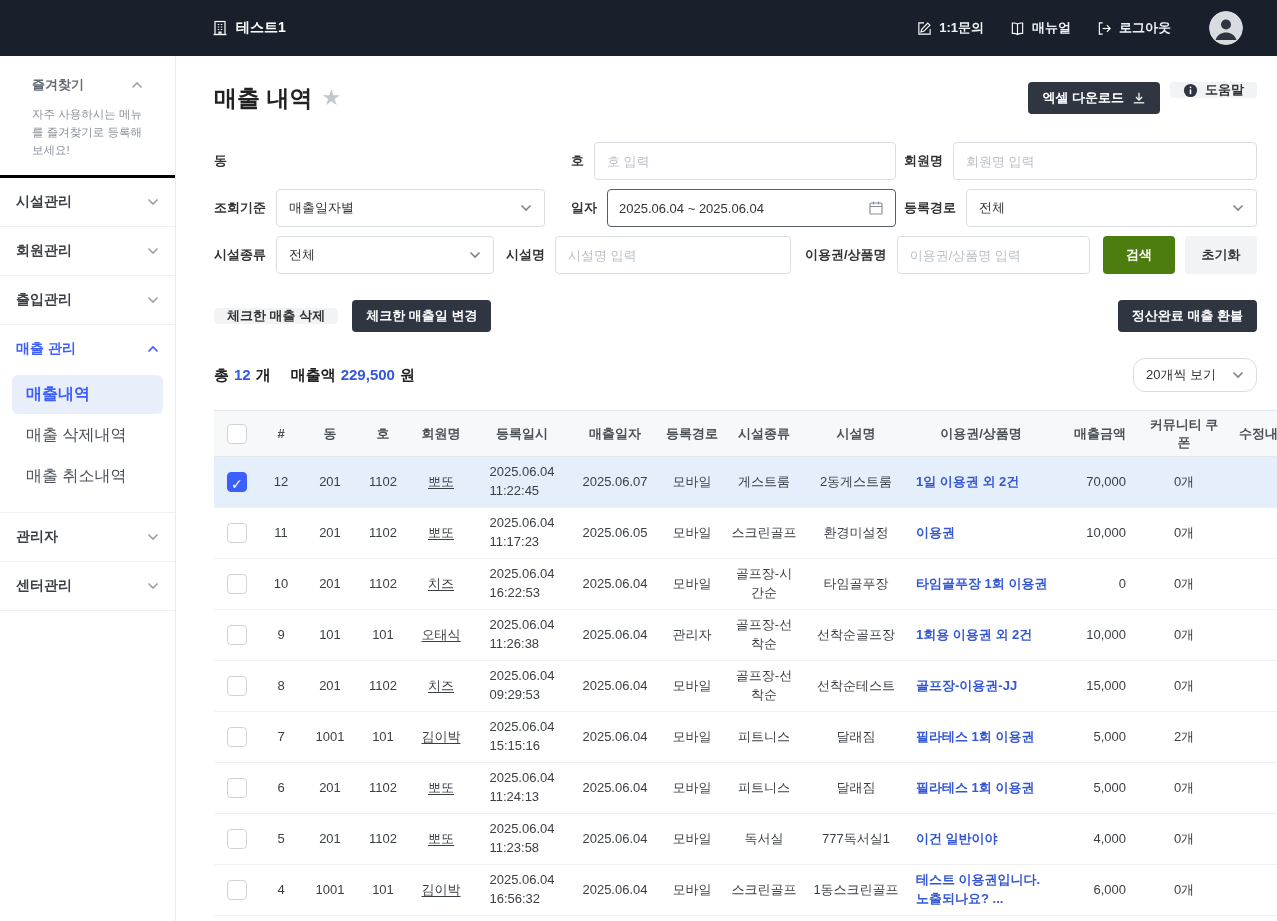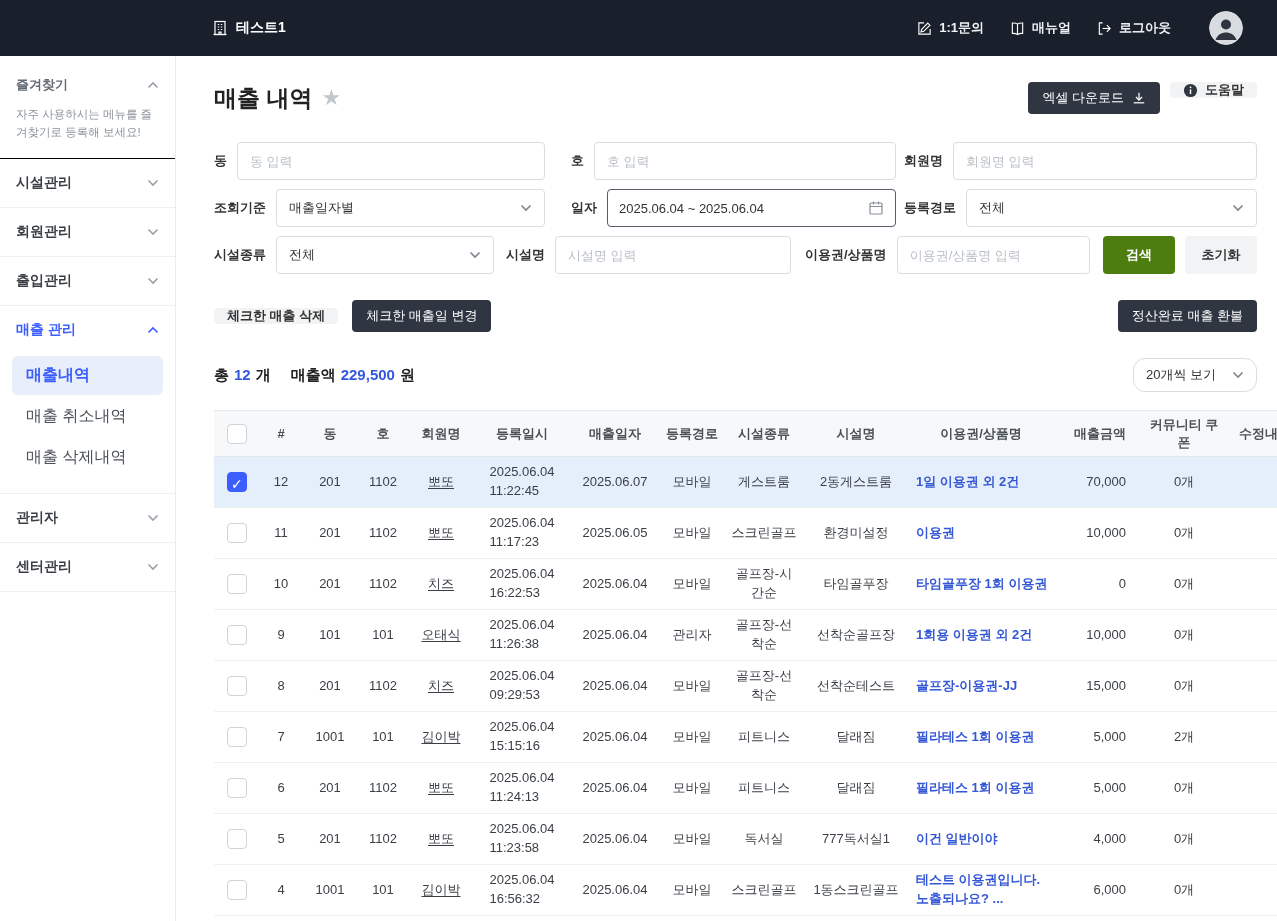--- a/index.html
+++ b/index.html
@@ -13,39 +13,39 @@
     height:56px; background:#1a202b; display:flex; align-items:center;
     padding:0 34px 0 212px; color:#fff;
   }
   .brand { display:flex; align-items:center; gap:8px; font-size:14px; font-weight:700; }
   .topbar-right { margin-left:auto; display:flex; align-items:center; gap:26px;font-weight:bold; }
   .toplink { display:flex; align-items:center; gap:7px; font-size:13px; color:#eef0f3; cursor:pointer; text-decoration:none; }
   .avatar { width:34px; height:34px; border-radius:50%; overflow:hidden; margin-left:12px; cursor:pointer; display:block; }
   
   .layout { display:flex; height:865px; }
   .sidebar { width:176px; flex-shrink:0; border-right:1px solid #e9ebee; background:#fff; }
-  .fav { padding:20px 16px 16px; border-bottom:1px solid #000000; }
+  .fav { padding:20px 32px 16px; border-bottom:3px solid #000000; }
   .fav-head { display:flex; justify-content:space-between; align-items:center; color:#646b74;
               font-size:13px; font-weight:700; margin-bottom:12px; cursor:pointer; }
   .fav-hint { font-size:11.5px; color:#8b929b; line-height:1.55; }
   .nav-item { display:flex; justify-content:space-between; align-items:center; padding:15px 16px;
               font-size:14px; font-weight:700; color:#3a3f46; border-bottom:1px solid #eef0f2; cursor:pointer; }
   .nav-item.active { color:#3b5efc; border-bottom:none; }
   .submenu { padding:2px 12px 14px; border-bottom:1px solid #eef0f2; }
   .sub-item { padding:9px 14px; font-size:16px; color:#4b5158; border-radius:6px; margin-bottom:2px; cursor:pointer; }
   .sub-item.active { background:#e9eefb; color:#3b5efc; font-weight:700; }
   .chev-up { transform:rotate(180deg); }
   
   .main { flex:1; padding:26px 20px 0 38px; overflow:hidden; }
   .page-head { display:flex; align-items:center; margin-bottom:28px; }
   .page-title { font-size:23px; font-weight:700; color:#222; }
   .star { color:#c3c8cf; font-size:22px; margin-left:9px; cursor:pointer; line-height:1; }
   .head-actions { margin-left:auto; display:flex; gap:10px; }
   button { font-family:inherit; border:none; cursor:pointer; }
-  .btn-dark { background:#2f3642; color:#fff; border-radius:4px; font-size:13px; font-weight:400;
+  .btn-dark { background:#2f3642; color:#fff; border-radius:4px; font-size:13px; font-weight:700;
               height:32px; padding:0 14px; display:inline-flex; align-items:center; gap:8px; }
   .btn-light { background:#f1f3f5; color:#333; border-radius:4px; font-size:13px; font-weight:600;
                height:16px; padding:0 13px; display:inline-flex; align-items:center; gap:7px; }
   
   .filter-grid { display:grid; grid-template-columns:357px 333px 1fr; margin-bottom:9px; }
   .fcell { display:flex; align-items:center; }
   .fcell:nth-child(1) { padding-right:26px; }
   .fcell:nth-child(2) { padding-right:8px; }
   .flabel { font-size:13px; font-weight:700; color:#333; margin-right:10px; white-space:nowrap; }
   .tinput { height:38px; border:1px solid #d9dde2; border-radius:4px; padding:0 12px; font-size:13px;
@@ -205,22 +205,22 @@
     <div class="nav-item active">
       <span>매출 관리</span>
       <span class="icon chev-up">
           <svg width="12" height="8" viewBox="0 0 12 8" fill="none" stroke="#3b5efc" stroke-width="1.6">
             <path d="M1.5 1.5L6 6l4.5-4.5"></path>
           </svg>
         </span>
     </div>
     <div class="submenu">
       <div class="sub-item active">매출내역</div>
+      <div class="sub-item">매출 삭제내역</div>
       <div class="sub-item">매출 취소내역</div>
-      <div class="sub-item">매출 삭제내역</div>
     </div>
     <div class="nav-item">
       <span>관리자</span>
       <span class="icon">
           <svg width="12" height="8" viewBox="0 0 12 8" fill="none" stroke="#9aa1aa" stroke-width="1.6">
             <path d="M1.5 1.5L6 6l4.5-4.5"></path>
           </svg>
         </span>
     </div>
     <div class="nav-item">
@@ -258,21 +258,20 @@
           </span>
           <span>도움말</span>
         </button>
       </div>
     </div>
 
     <section>
       <div class="filter-grid">
         <div class="fcell">
           <span class="flabel">동</span>
-          <input class="tinput" type="text" placeholder="동 입력" style="">
         </div>
         <div class="fcell">
           <span class="flabel">호</span>
           <input class="tinput" type="text" placeholder="호 입력" style="">
         </div>
         <div class="fcell">
           <span class="flabel">회원명</span>
           <input class="tinput" type="text" placeholder="회원명 입력" style="">
         </div>
       </div>

